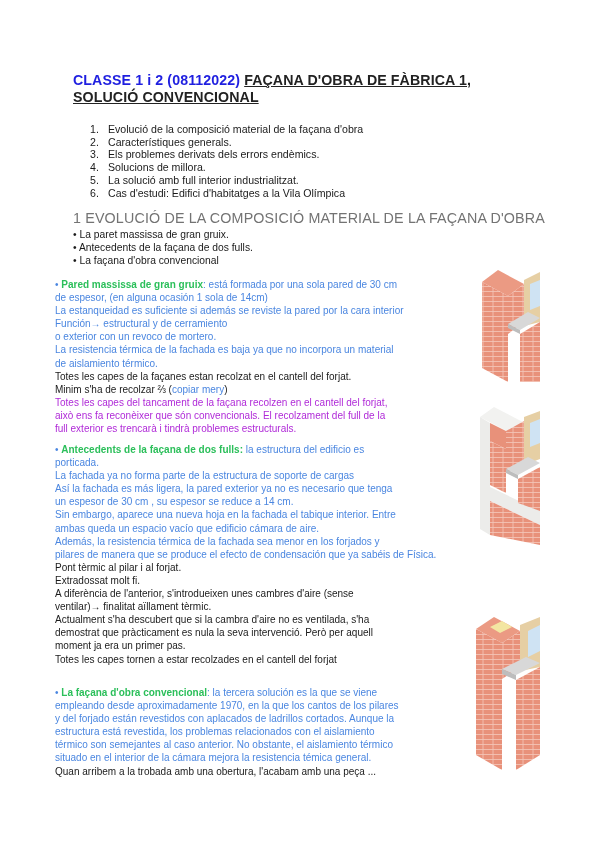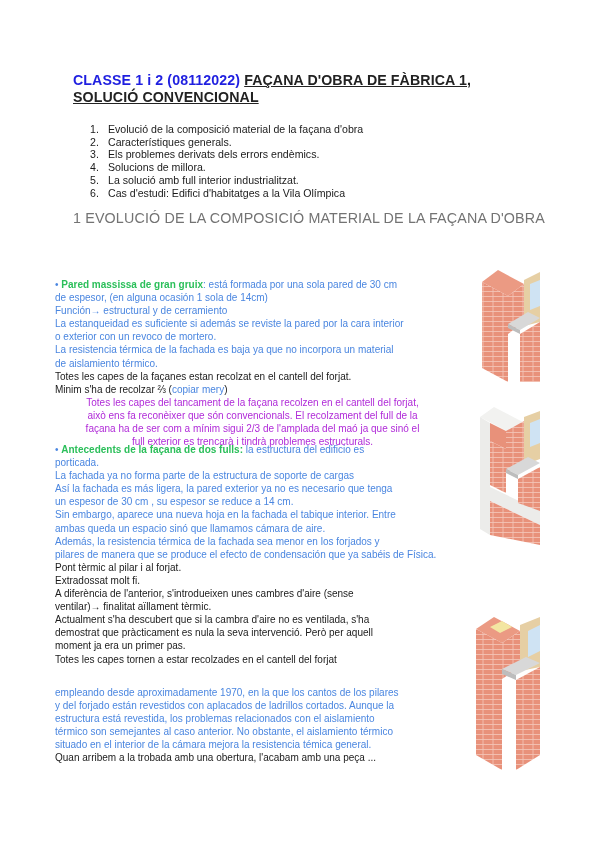--- a/index.html
+++ b/index.html
@@ -9,21 +9,21 @@
   .title .blue { color: #1f1fe0; }
   .title .ul { text-decoration: underline; color: #222; }
   ol.toc { position: absolute; left: 90px; top: 123px; margin: 0; padding: 0; list-style: none; font-size: 10.6px; line-height: 12.7px; color: #1a1a1a; }
   ol.toc li { display: flex; }
   ol.toc li .num { width: 18px; display: inline-block; }
   .sec-head { position: absolute; left: 73px; top: 210px; font-size: 14.3px; line-height: 17px; color: #737373; letter-spacing: 0.15px; }
   .bullets { position: absolute; left: 73px; top: 228px; font-size: 10.3px; line-height: 13px; color: #1a1a1a; }
   .body-block { position: absolute; left: 55px; width: 395px; font-size: 10px; line-height: 13.1px; }
   .c-blue { color: #4a86e0; }
   .c-black { color: #1a1a1a; }
-  .c-purple { color: #b02ad8; text-align: center; }
+  .c-purple { color: #b02ad8; }
   .c-green { color: #2bbf5a; font-weight: bold; }
   .c-link { color: #4a86e0; }
   .line { white-space: nowrap; }
   .img { position: absolute; }
 </style>
 </head>
 <body>
 
 <div class="page">
 
@@ -54,58 +54,63 @@
         <span>La solució amb full interior industrialitzat.</span>
       </li>
     <li>
         <span class="num">6.</span>
         <span>Cas d'estudi: Edifici d'habitatges a la Vila Olímpica</span>
       </li>
   </ol>
 
   <div class="sec-head">1 EVOLUCIÓ DE LA COMPOSICIÓ MATERIAL DE LA FAÇANA D'OBRA</div>
 
+  <div class="bullets">
+    <div>• La paret massissa de gran gruix.</div>
+    <div>• Antecedents de la façana de dos fulls.</div>
+    <div>• La façana d'obra convencional</div>
+  </div>
 
   <div class="body-block" style="top:278px;">
     <div class="line c-blue"><span>• </span><span class="c-green">Pared massissa de gran gruix</span><span>: está formada por una sola pared de 30 cm</span></div>
     <div class="line c-blue">de espesor, (en alguna ocasión 1 sola de 14cm)</div>
+    <div class="line c-blue">La estanqueidad es suficiente si además se reviste la pared por la cara interior</div>
     <div class="line c-blue">Función→ estructural y de cerramiento</div>
-    <div class="line c-blue">La estanqueidad es suficiente si además se reviste la pared por la cara interior</div>
     <div class="line c-blue">o exterior con un revoco de mortero.</div>
     <div class="line c-blue">La resistencia térmica de la fachada es baja ya que no incorpora un material</div>
     <div class="line c-blue">de aislamiento térmico.</div>
     <div class="line c-black">Totes les capes de la façanes estan recolzat en el cantell del forjat.</div>
     <div class="line c-black"><span>Minim s'ha de recolzar ⅔ (</span><span class="c-link">copiar mery</span><span>)</span></div>
     <div class="line c-purple">Totes les capes del tancament de la façana recolzen en el cantell del forjat,</div>
     <div class="line c-purple">això ens fa reconèixer que són convencionals. El recolzament del full de la</div>
-    <div class="line c-purple">façana ha de ser com a mínim sigui 2/3 de l'amplada del maó ja que sinó el</div>
     <div class="line c-purple">full exterior es trencarà i tindrà problemes estructurals.</div>
   </div>
 
   <div class="body-block" style="top:443px;">
     <div class="line c-blue"><span>• </span><span class="c-green">Antecedents de la façana de dos fulls:</span><span> la estructura del edificio es</span></div>
     <div class="line c-blue">porticada.</div>
     <div class="line c-blue">La fachada ya no forma parte de la estructura de soporte de cargas</div>
     <div class="line c-blue">Así la fachada es más ligera, la pared exterior ya no es necesario que tenga</div>
     <div class="line c-blue">un espesor de 30 cm , su espesor se reduce a 14 cm.</div>
     <div class="line c-blue">Sin embargo, aparece una nueva hoja en la fachada el tabique interior. Entre</div>
-    <div class="line c-blue">ambas queda un espacio sinó que llamamos cámara de aire.</div>
+    <div class="line c-blue">ambas queda un espacio vacío que edificio cámara de aire.</div>
     <div class="line c-blue">Además, la resistencia térmica de la fachada sea menor en los forjados y</div>
     <div class="line c-blue">pilares de manera que se produce el efecto de condensación que ya sabéis de Física.</div>
     <div class="line c-black">Pont tèrmic al pilar i al forjat.</div>
     <div class="line c-black">Extradossat molt fi.</div>
     <div class="line c-black">A diferència de l'anterior, s'introdueixen unes cambres d'aire (sense</div>
     <div class="line c-black">ventilar)→ finalitat aïllament tèrmic.</div>
     <div class="line c-black">Actualment s'ha descubert que si la cambra d'aire no es ventilada, s'ha</div>
     <div class="line c-black">demostrat que pràcticament es nula la seva intervenció. Però per aquell</div>
     <div class="line c-black">moment ja era un primer pas.</div>
     <div class="line c-black">Totes les capes tornen a estar recolzades en el cantell del forjat</div>
   </div>
 
   <div class="body-block" style="top:686px;">
+    <div class="line c-blue"><span>• </span><span class="c-green">La façana d'obra convencional</span><span>: la tercera solución es la que se viene</span></div>
     <div class="line c-blue">empleando desde aproximadamente 1970, en la que los cantos de los pilares</div>
     <div class="line c-blue">y del forjado están revestidos con aplacados de ladrillos cortados. Aunque la</div>
     <div class="line c-blue">estructura está revestida, los problemas relacionados con el aislamiento</div>
     <div class="line c-blue">térmico son semejantes al caso anterior. No obstante, el aislamiento térmico</div>
     <div class="line c-blue">situado en el interior de la cámara mejora la resistencia témica general.</div>
     <div class="line c-black">Quan arribem a la trobada amb una obertura, l'acabam amb una peça ...</div>
   </div>
 
   <svg class="img" style="left:468px; top:262px;" width="72" height="120" viewBox="0 0 72 120">
     <defs>

